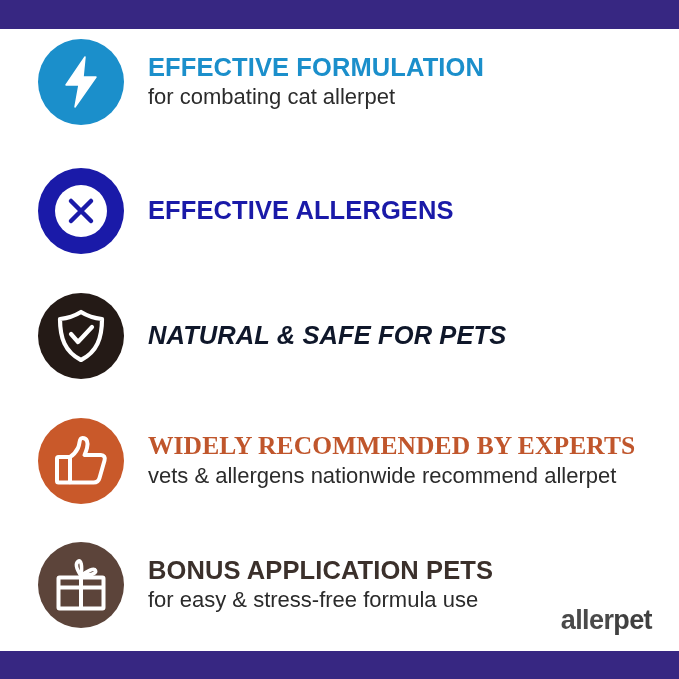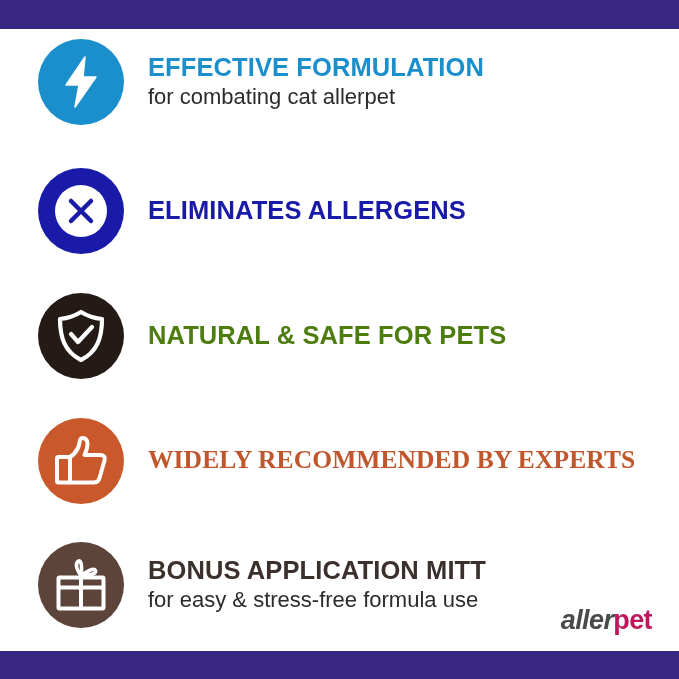--- a/index.html
+++ b/index.html
@@ -126,73 +126,74 @@
     <div class="row row-1">
       <div class="icon-wrap" style="background: rgb(26, 26, 168);">
         <span>
           <svg width="86" height="86" viewBox="0 0 86 86">
             <circle cx="43" cy="43" r="26" fill="#ffffff"></circle>
             <path d="M33 33 L53 53 M53 33 L33 53" stroke="#1A1AA8" stroke-width="4.5" stroke-linecap="round"></path>
           </svg>
         </span>
       </div>
       <div class="text-block">
-        <div class="headline" style="color: rgb(26, 26, 168);">ELIMINATES ALLERGENS</div>
+        <div class="headline" style="color: rgb(26, 26, 168);">EFFECTIVE ALLERGENS</div>
       </div>
     </div>
 
     <div class="row row-2">
       <div class="icon-wrap" style="background: rgb(36, 26, 22);">
         <span>
           <svg width="52" height="56" viewBox="0 0 52 56">
             <path d="M26 4 C18 9, 10 10.5, 5 11 C5 30, 10 44, 26 52 C42 44, 47 30, 47 11 C42 10.5, 34 9, 26 4 Z" fill="none" stroke="#ffffff" stroke-width="4.2" stroke-linejoin="round"></path>
             <path d="M16 26 L23 34 L37 19" fill="none" stroke="#ffffff" stroke-width="4.2" stroke-linecap="round" stroke-linejoin="round"></path>
           </svg>
         </span>
       </div>
       <div class="text-block">
-        <div class="headline" style="color: #4d7c0f;">NATURAL &amp; SAFE FOR PETS</div>
+        <div class="headline" style="color: #0f172a; font-style: italic;">NATURAL &amp; SAFE FOR PETS</div>
       </div>
     </div>
 
     <div class="row row-3">
       <div class="icon-wrap" style="background: rgb(201, 89, 42);">
         <span>
           <svg width="56" height="52" viewBox="0 0 56 52">
             <path d="M17 22 C17 22, 22 19, 25 13 C27.5 8, 25.5 3, 29.5 3 C34 3, 35.5 7.5, 34 13
                      C33 16.8, 31.5 20, 31.5 20 L48 20 C51 20, 52.5 22.5, 51.5 25.5
                      L46.5 43 C45.7 46.2, 43.5 47.5, 40.5 47.5 L17 47.5 Z" fill="none" stroke="#ffffff" stroke-width="4" stroke-linejoin="round"></path>
             <rect x="4" y="22" width="13" height="25.5" rx="1.5" fill="none" stroke="#ffffff" stroke-width="4"></rect>
           </svg>
         </span>
       </div>
       <div class="text-block">
         <div class="headline" style="color: rgb(192, 86, 44); font-family: Liberation Serif, serif;">WIDELY RECOMMENDED BY EXPERTS</div>
+        <div class="subline">vets &amp; allergens nationwide recommend allerpet</div>
       </div>
     </div>
 
     <div class="row row-4">
       <div class="icon-wrap" style="background: rgb(92, 68, 58);">
         <span>
           <svg width="56" height="56" viewBox="0 0 56 56">
             <path d="M28 19 C24 13, 22 7, 25 4.5 C28 2, 29.5 8.5, 28 19 Z" fill="none" stroke="#ffffff" stroke-width="3.6" stroke-linejoin="round"></path>
             <path d="M28 19 C34 14, 41 10.5, 42.5 13.5 C44 16.5, 37 18.5, 28 19 Z" fill="none" stroke="#ffffff" stroke-width="3.6" stroke-linejoin="round"></path>
             <rect x="5.5" y="20.5" width="45" height="31" rx="1" fill="none" stroke="#ffffff" stroke-width="4"></rect>
             <line x1="5.5" y1="30.5" x2="50.5" y2="30.5" stroke="#ffffff" stroke-width="4"></line>
             <line x1="28" y1="20.5" x2="28" y2="51.5" stroke="#ffffff" stroke-width="4"></line>
           </svg>
         </span>
       </div>
       <div class="text-block">
-        <div class="headline" style="color: rgb(59, 48, 43);">BONUS APPLICATION MITT</div>
+        <div class="headline" style="color: rgb(59, 48, 43);">BONUS APPLICATION PETS</div>
         <div class="subline">for easy &amp; stress-free formula use</div>
       </div>
     </div>
 
   </div>
 
   <div class="logo">
-    <span class="aller" style="color: rgb(74, 74, 74); font-style: italic;">aller</span><span class="pet" style="color: #be185d;">pet</span>
+    <span class="aller" style="color: rgb(74, 74, 74);">aller</span><span class="pet" style="color: #404040;">pet</span>
   </div>
 
   <div class="band band-bottom" style="background: rgb(55, 39, 130);"></div>
 
 </div>
 
 </body></html>

